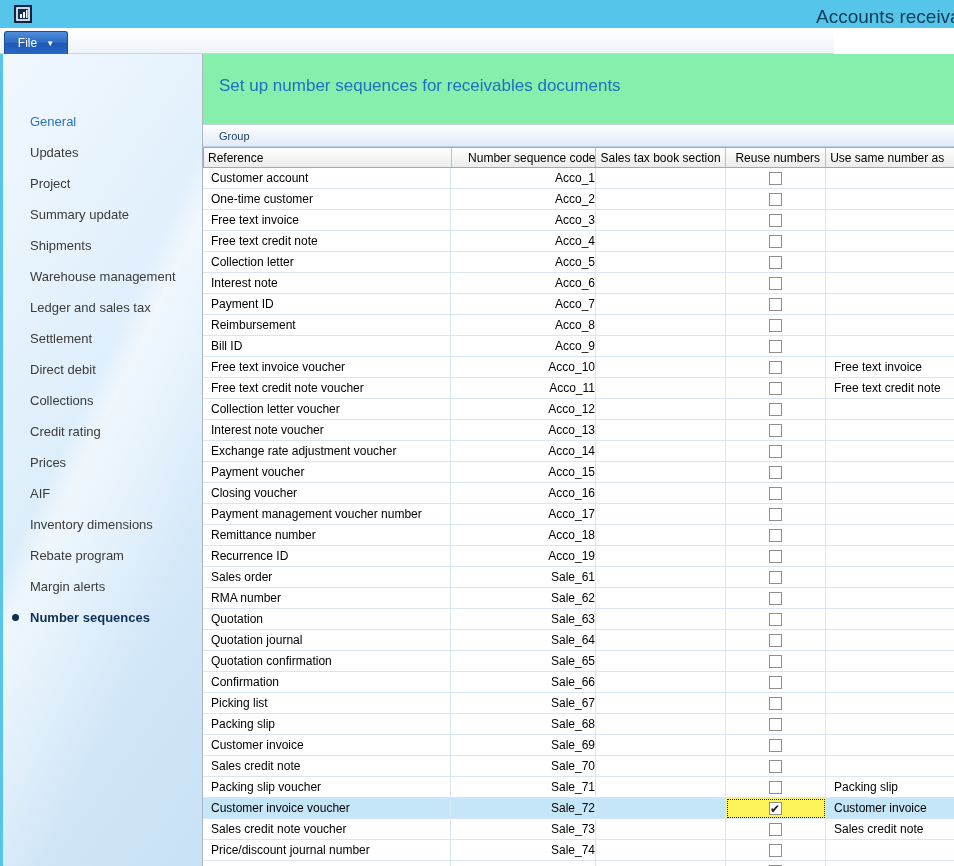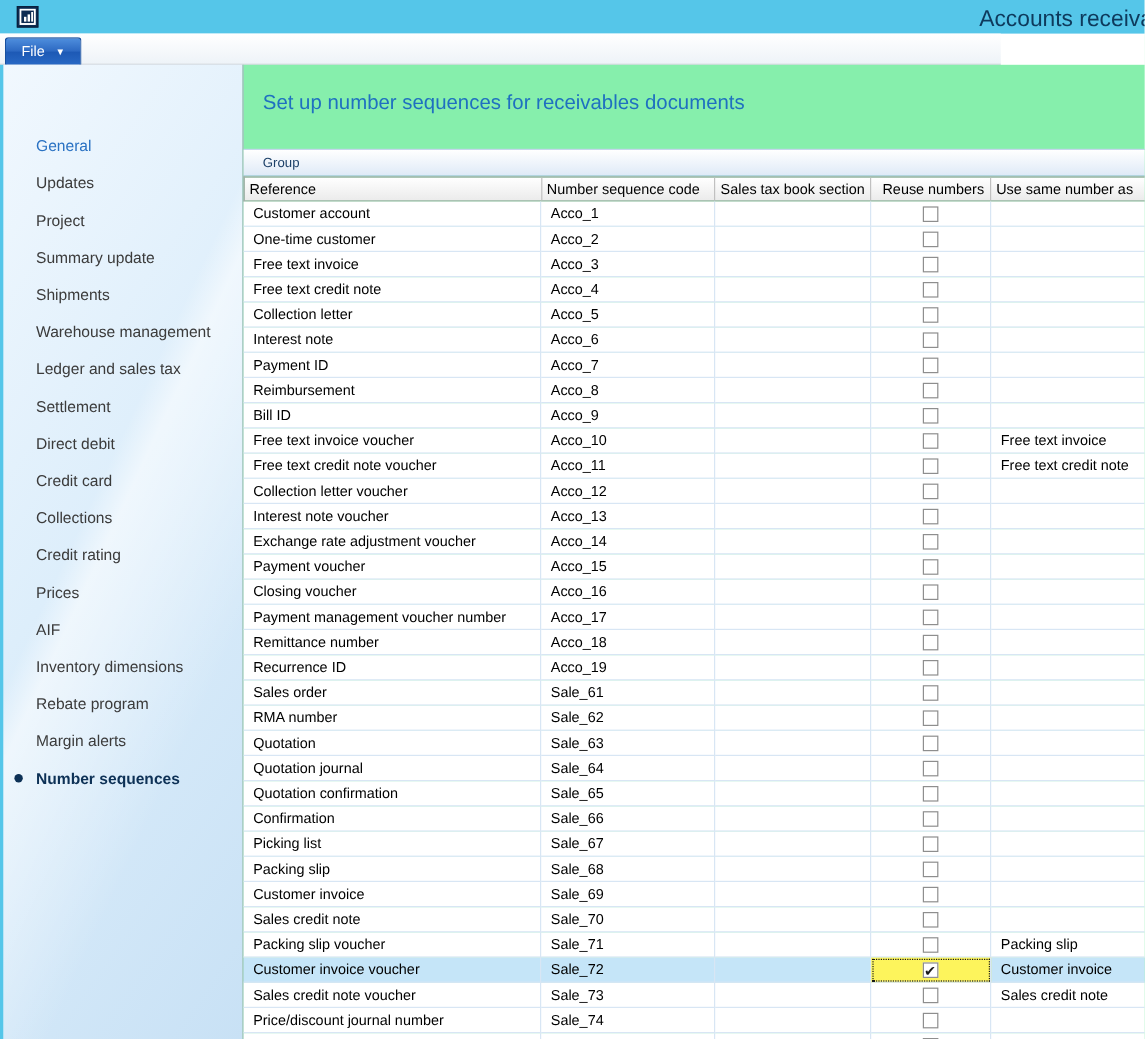--- a/index.html
+++ b/index.html
@@ -57,21 +57,21 @@
                  background:linear-gradient(#ffffff,#ebebeb);
                  border-top:1px solid #a8a8a8; border-bottom:1px solid #a8a8a8; border-left:1px solid #a8a8a8; }
   .grid-header .hcell { font-size:12px; color:#000; line-height:20px; padding-left:4px;
                         border-right:1px solid #c0c0c0; white-space:nowrap; overflow:hidden; }
   .grid-row { display:flex; height:21px; background:#fff; }
   .grid-row.selected { background:#c5e5f8; }
   .cell { font-size:12px; color:#000; line-height:20px; padding-left:8px;
           border-right:1px solid #d8e6f4; border-bottom:1px solid #d8e6f4;
           white-space:nowrap; overflow:hidden; }
   .col-0 { width:248px; }
-  .col-1 { width:145px; }
+  .col-1 { width:145px;text-align:right; }
   .col-2 { width:130px; }
   .col-3 { width:100px; padding-left:0; display:flex; align-items:center; justify-content:center; }
   .col-4 { width:137px; border-right:none; }
 
   .cell.focused { background:#fdf45c; outline:1px dotted #1a1a1a; outline-offset:-2px; }
 
   .checkbox { width:13px; height:13px; background:#fff; border:1px solid #8e8e8e;
               position:relative; cursor:pointer; }
   .checkbox.checked::after { content:"\2714"; position:absolute; left:0px; top:-4px;
                              font-size:12px; color:#1a1a1a; }
@@ -106,21 +106,20 @@
     <div class="side-list">
         <div class="side-item link"><span>General</span></div>
         <div class="side-item"><span>Updates</span></div>
         <div class="side-item"><span>Project</span></div>
         <div class="side-item"><span>Summary update</span></div>
         <div class="side-item"><span>Shipments</span></div>
         <div class="side-item"><span>Warehouse management</span></div>
         <div class="side-item"><span>Ledger and sales tax</span></div>
         <div class="side-item"><span>Settlement</span></div>
         <div class="side-item"><span>Direct debit</span></div>
-        <div class="side-item"><span>Credit card</span></div>
         <div class="side-item"><span>Collections</span></div>
         <div class="side-item"><span>Credit rating</span></div>
         <div class="side-item"><span>Prices</span></div>
         <div class="side-item"><span>AIF</span></div>
         <div class="side-item"><span>Inventory dimensions</span></div>
         <div class="side-item"><span>Rebate program</span></div>
         <div class="side-item"><span>Margin alerts</span></div>
         <div class="side-item active"><span class="bullet"></span><span>Number sequences</span></div>
       </div>
   </div>

